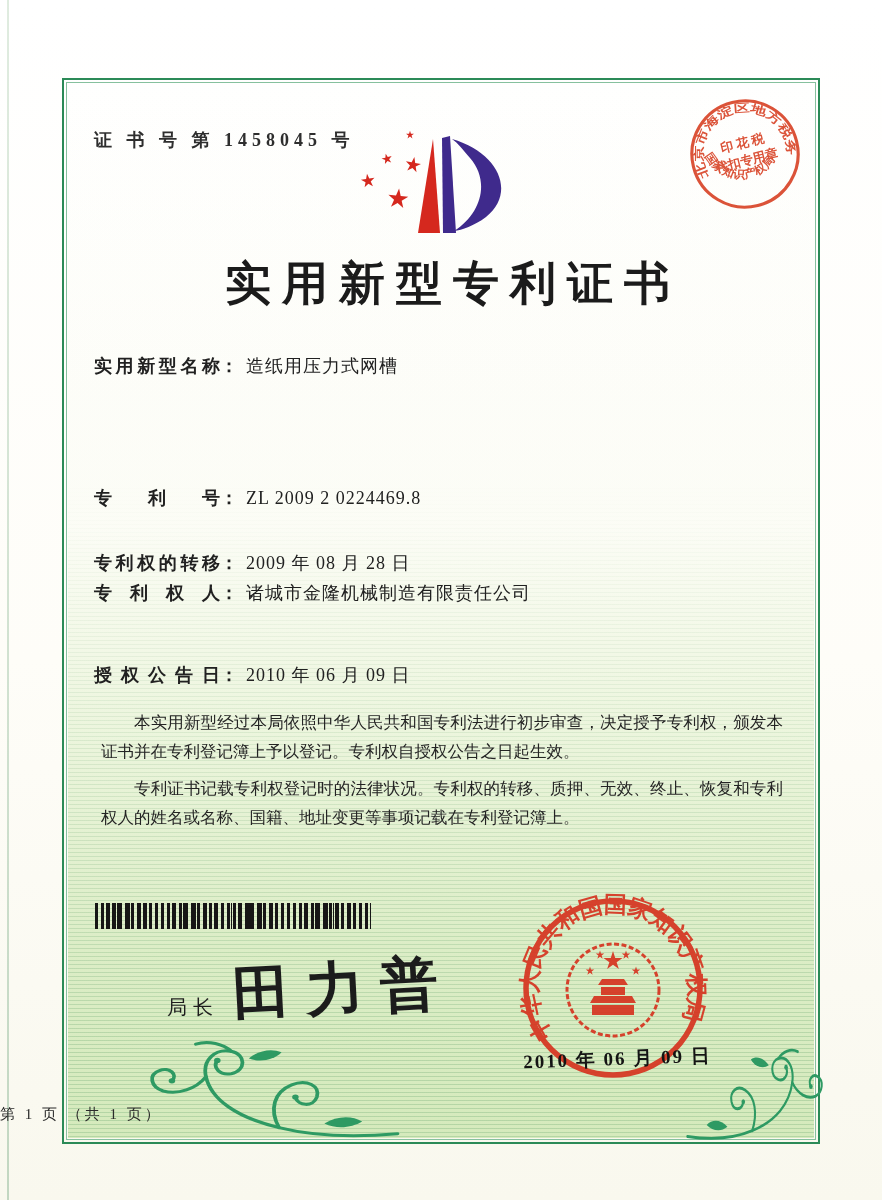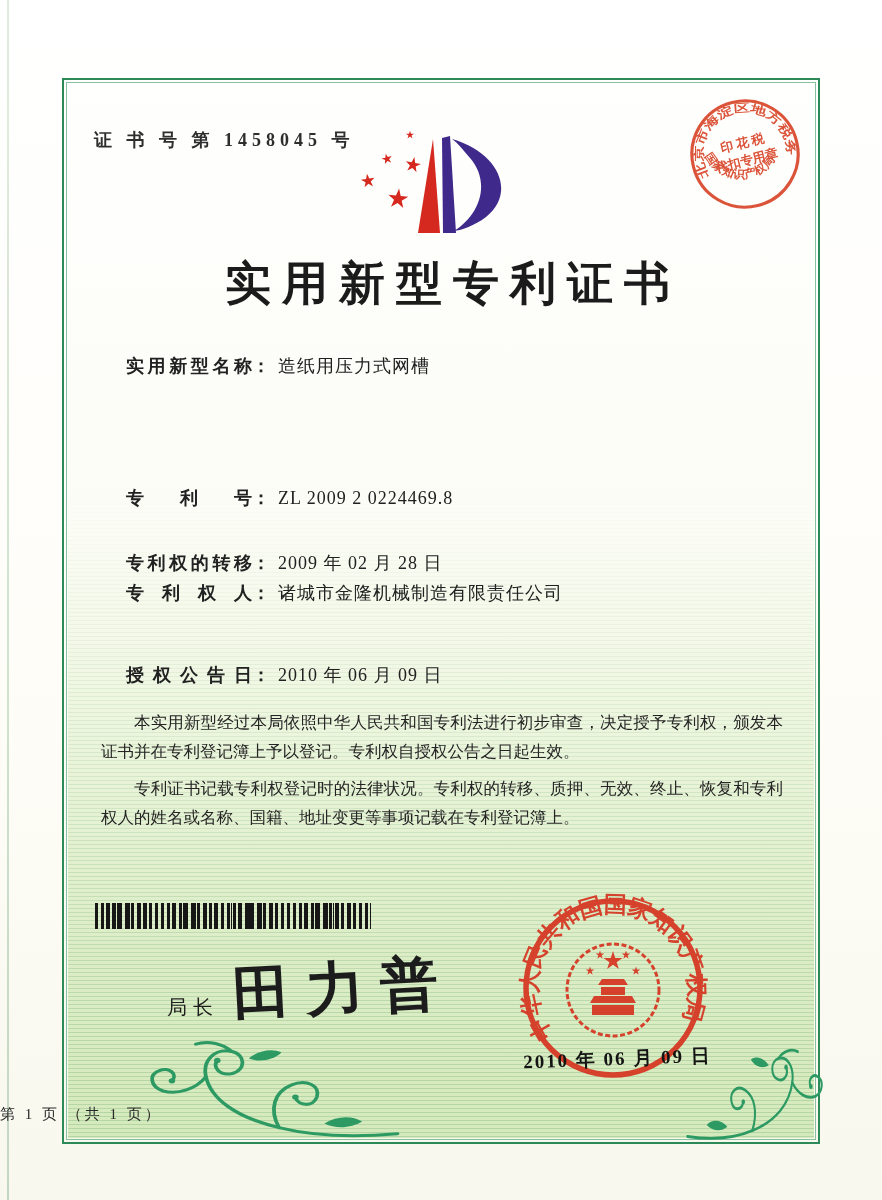--- a/index.html
+++ b/index.html
@@ -22,21 +22,21 @@
     background:repeating-linear-gradient(180deg,rgba(96,160,104,.28) 0 1px,transparent 1px 4px);
     -webkit-mask-image:linear-gradient(180deg,transparent 0 38%,rgba(0,0,0,.55) 66%,#000 92%);
     mask-image:linear-gradient(180deg,transparent 0 38%,rgba(0,0,0,.55) 66%,#000 92%);}
   .cert-no{position:absolute;left:94px;top:128px;font-size:18px;font-weight:600;
     letter-spacing:5px;color:#2e2e2e;z-index:3;}
   .logo{position:absolute;left:330px;top:120px;width:215px;height:132px;z-index:3;}
   .tax-stamp{position:absolute;left:686px;top:95px;width:118px;height:118px;
     transform:rotate(-14deg);opacity:.93;z-index:4;}
   .title{position:absolute;left:0;top:241px;width:100%;margin:12px;text-align:center;
     font-size:46px;font-weight:700;letter-spacing:11px;color:#1b1b1b;z-index:3;}
-  .field{position:absolute;left:94px;font-size:18px;color:#212121;z-index:3;white-space:nowrap;margin-left:32px;}
+  .field{position:absolute;left:94px;font-size:18px;color:#212121;z-index:3;white-space:nowrap;}
   .flabel{display:inline-block;width:126px;text-align:justify;text-align-last:justify;
     font-weight:600;}
   .fcolon{font-weight:600;margin-right:8px;}
   .fvalue{letter-spacing:1px;}
   .f0{top:354px}.f1{top:420px}.f2{top:486px}.f3{top:551px}.f4{top:581px}.f5{top:663px}
   .body-text{position:absolute;left:93px;top:700px;width:698px;z-index:3;
     font-size:16.5px;line-height:29px;color:#242424;text-align:justify;}
   .body-text p{margin:8px;text-indent:2em;}
   .barcode{position:absolute;left:95px;top:903px;width:276px;height:26px;z-index:3;
     background:
@@ -109,21 +109,21 @@
 
   <h1 class="title">实用新型专利证书</h1>
 
   <div class="field f0">
     <span class="flabel">实用新型名称</span><span class="fcolon">：</span><span class="fvalue">造纸用压力式网槽</span>
   </div>
   <div class="field f2">
     <span class="flabel">专利号</span><span class="fcolon">：</span><span class="fvalue">ZL 2009 2 0224469.8</span>
   </div>
   <div class="field f3">
-    <span class="flabel">专利权的转移</span><span class="fcolon">：</span><span class="fvalue">2009 年 02 月 28 日</span>
+    <span class="flabel">专利权的转移</span><span class="fcolon">：</span><span class="fvalue">2009 年 08 月 28 日</span>
   </div>
   <div class="field f4">
     <span class="flabel">专利权人</span><span class="fcolon">：</span><span class="fvalue">诸城市金隆机械制造有限责任公司</span>
   </div>
   <div class="field f5">
     <span class="flabel">授权公告日</span><span class="fcolon">：</span><span class="fvalue">2010 年 06 月 09 日</span>
   </div>
 
   <div class="body-text">
     <p>本实用新型经过本局依照中华人民共和国专利法进行初步审查，决定授予专利权，颁发本证书并在专利登记簿上予以登记。专利权自授权公告之日起生效。</p>

